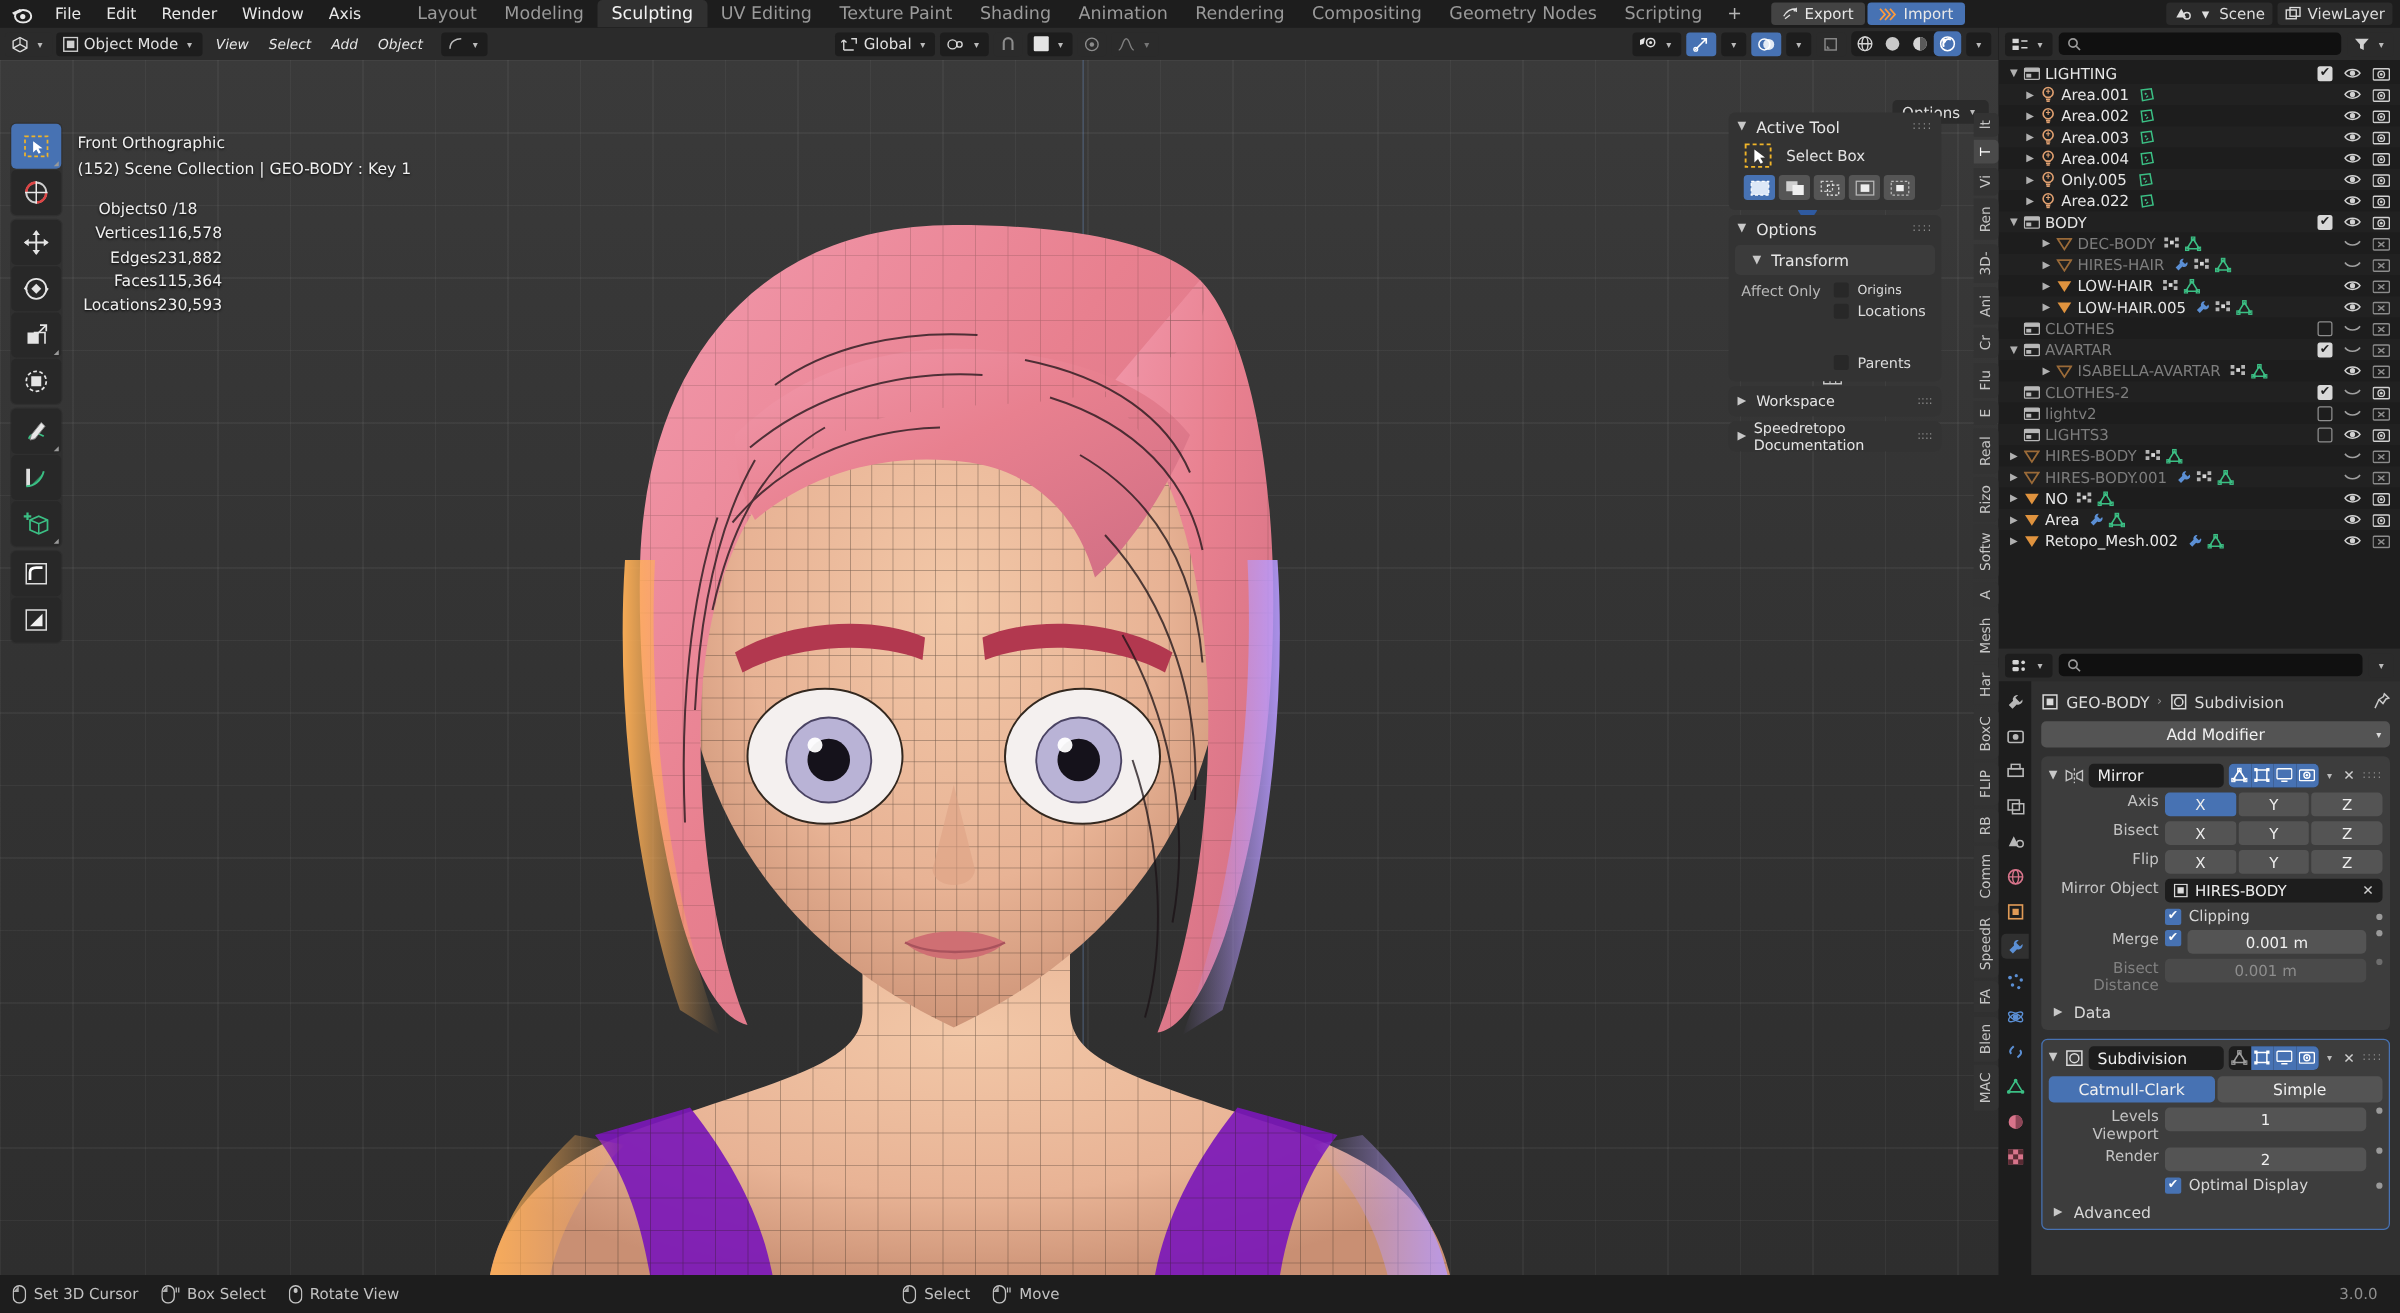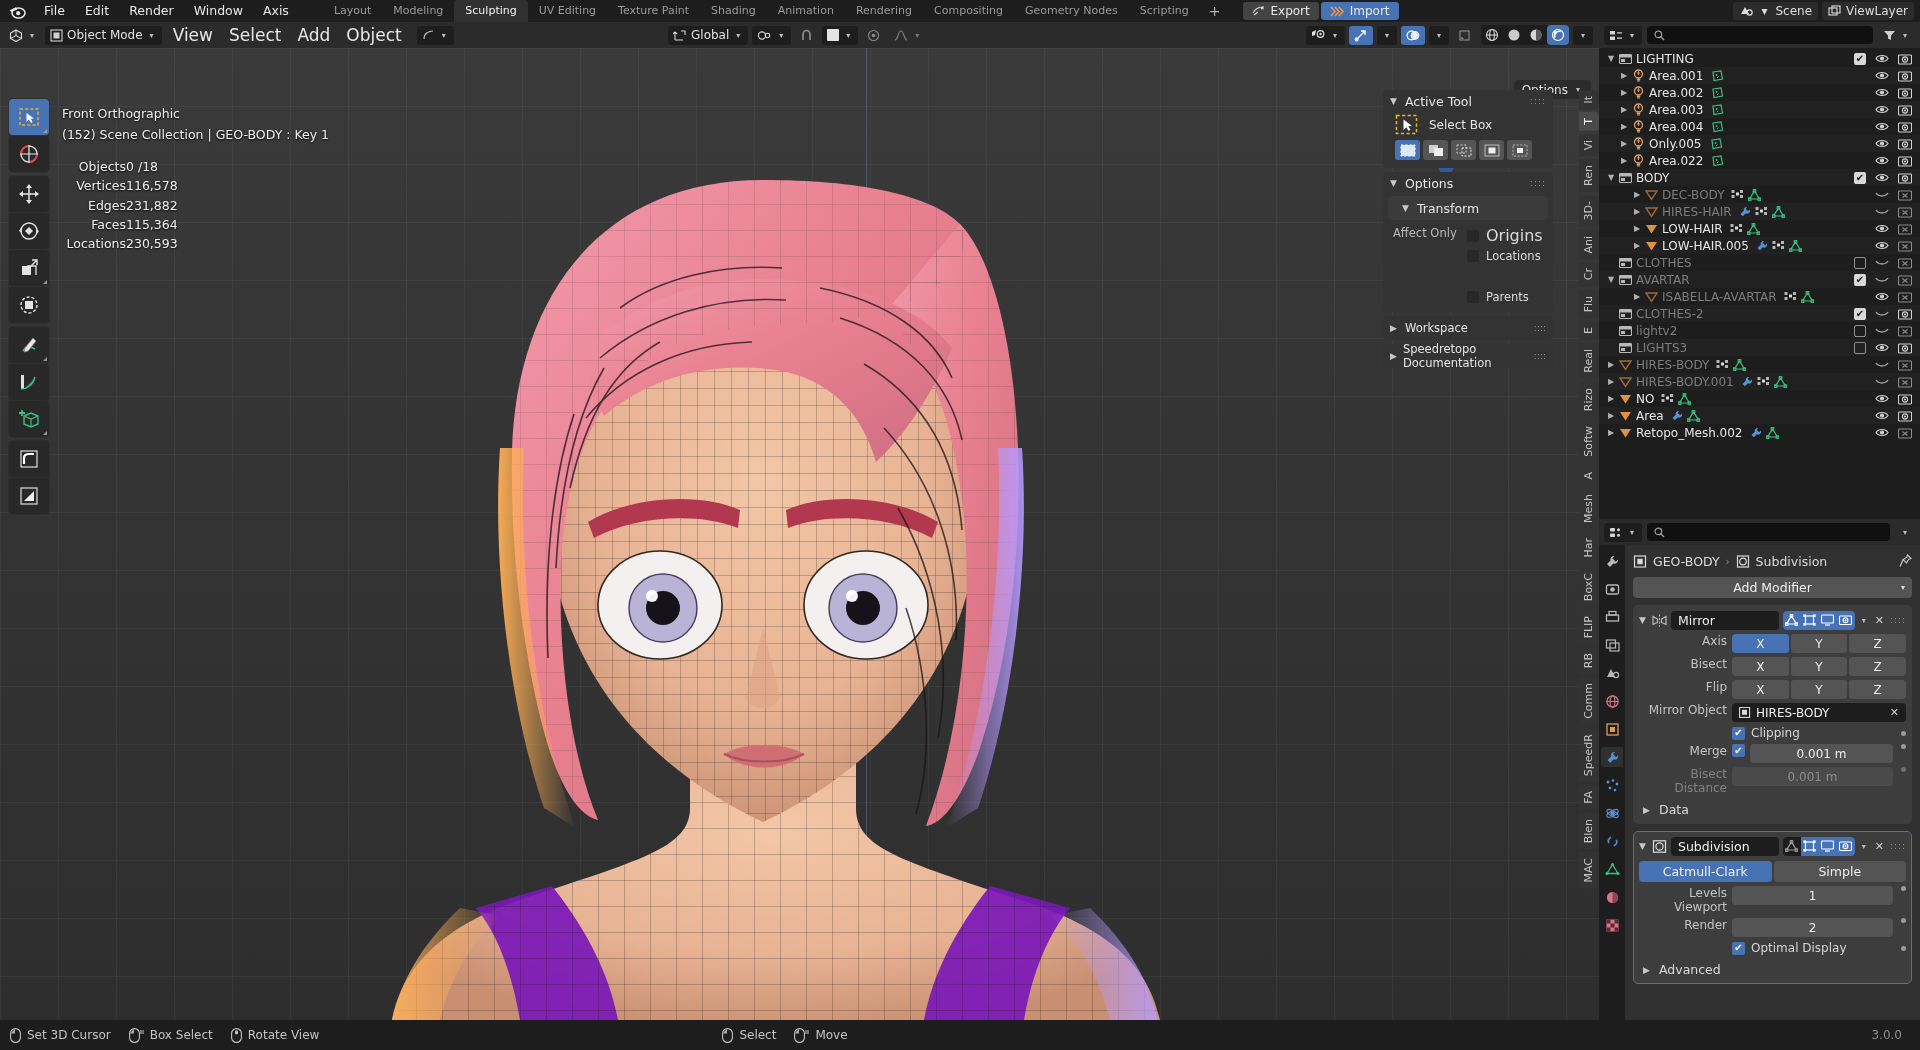--- a/index.html
+++ b/index.html
@@ -19,21 +19,21 @@
     position: absolute; left:0; top:0; width:1920px; height:22px;
     background:#1d1d1d; display:flex; align-items:center;
   }
   .blender-logo { width:34px; height:22px; display:flex; align-items:center; justify-content:center; }
   .menu-item {
     padding: 0 10px; height:22px; line-height:22px; font-size:12.5px; color:#e8e8e8;
     white-space:nowrap; cursor:default;
   }
   .ws-tabs { display:flex; align-items:flex-end; height:22px; margin-left:24px; }
   .ws-tab {
-    padding:0 11px; height:22px; line-height:22px; font-size:11px; color:#9a9a9a;
+    padding:0 11px; height:22px; line-height:22px; font-size:14px; color:#9a9a9a;
     white-space:nowrap;
   }
   .ws-tab.active { background:#303030; color:#f2f2f2; border-radius:4px 4px 0 0; }
   .ws-plus { padding:0 9px; color:#b5b5b5; font-size:14px; line-height:22px; }
   .topbar-btn {
     display:flex; align-items:center; gap:5px; height:18px; padding:0 9px;
     background:#434343; border-radius:3px; font-size:12px; color:#e8e8e8; margin-right:2px;
   }
   .topbar-btn.blue { background:#4772b3; }
   .topbar-right { margin-left:auto; display:flex; align-items:center; height:22px; padding-right:6px; }
@@ -48,21 +48,21 @@
   .vp-header {
     position:absolute; left:0; top:0; width:1599px; height:26px;
     background:#2b2b2b; display:flex; align-items:center; padding:0 4px; gap:3px;
   }
   .hdr-btn {
     display:flex; align-items:center; gap:4px; height:19px; padding:0 5px;
     background:#2b2b2b; border-radius:3px; font-size:12px; color:#e0e0e0; white-space:nowrap;
   }
   .hdr-btn.sunken { background:#1d1d1d; }
   .hdr-btn.on { background:#4772b3; }
-  .hdr-menu { padding:0 8px; height:19px; line-height:19px; font-size:17px; color:#e8e8e8; }
+  .hdr-menu { padding:0 8px; height:19px; line-height:19px; font-size:11px; color:#e8e8e8;font-style:italic; }
   .pill { display:flex; align-items:center; background:#1d1d1d; border-radius:4px; height:20px; }
   .pill .seg { display:flex; align-items:center; justify-content:center; width:22px; height:20px; }
   .pill .seg.on { background:#4772b3; border-radius:4px; }
   .chev { font-size:8px; color:#bbb; padding:0 3px; }
 
   
   .vp-canvas {
     position:absolute; left:0; top:26px; width:1599px; height:972px;
     background:
       linear-gradient(to bottom,#3a3a3a 0%, #343434 40%, #2e2e2e 100%);
@@ -767,21 +767,21 @@
             <div class="np-head" style="height:20px;padding-left:14px;">
               <span class="tri">▼</span>
               <span>Transform</span>
             </div>
           </div>
           <div class="np-row" style="align-items:flex-start;padding-top:4px;">
             <span style="color:#b9b9b9;width:66px;text-align:left;font-size:11.5px;">Affect Only</span>
             <div id="affectchecks" style="display:flex;flex-direction:column;gap:4px;">
                 <div style="display: flex; align-items: center; gap: 7px;">
                   <span class="chk"></span>
-                  <span style="font-size: 16px; color: rgb(220, 220, 220);">Origins</span>
+                  <span style="font-size: 10px; color: rgb(220, 220, 220);">Origins</span>
                 </div>
                 <div style="display: flex; align-items: center; gap: 7px;">
                   <span class="chk"></span>
                   <span style="font-size: 11.5px; color: rgb(220, 220, 220);">Locations</span>
                 </div>
                 <div style="display: flex; align-items: center; gap: 7px; margin-top: 23px;">
                   <span class="chk"></span>
                   <span style="font-size: 11.5px; color: rgb(220, 220, 220);">Parents</span>
                 </div>
               </div>

